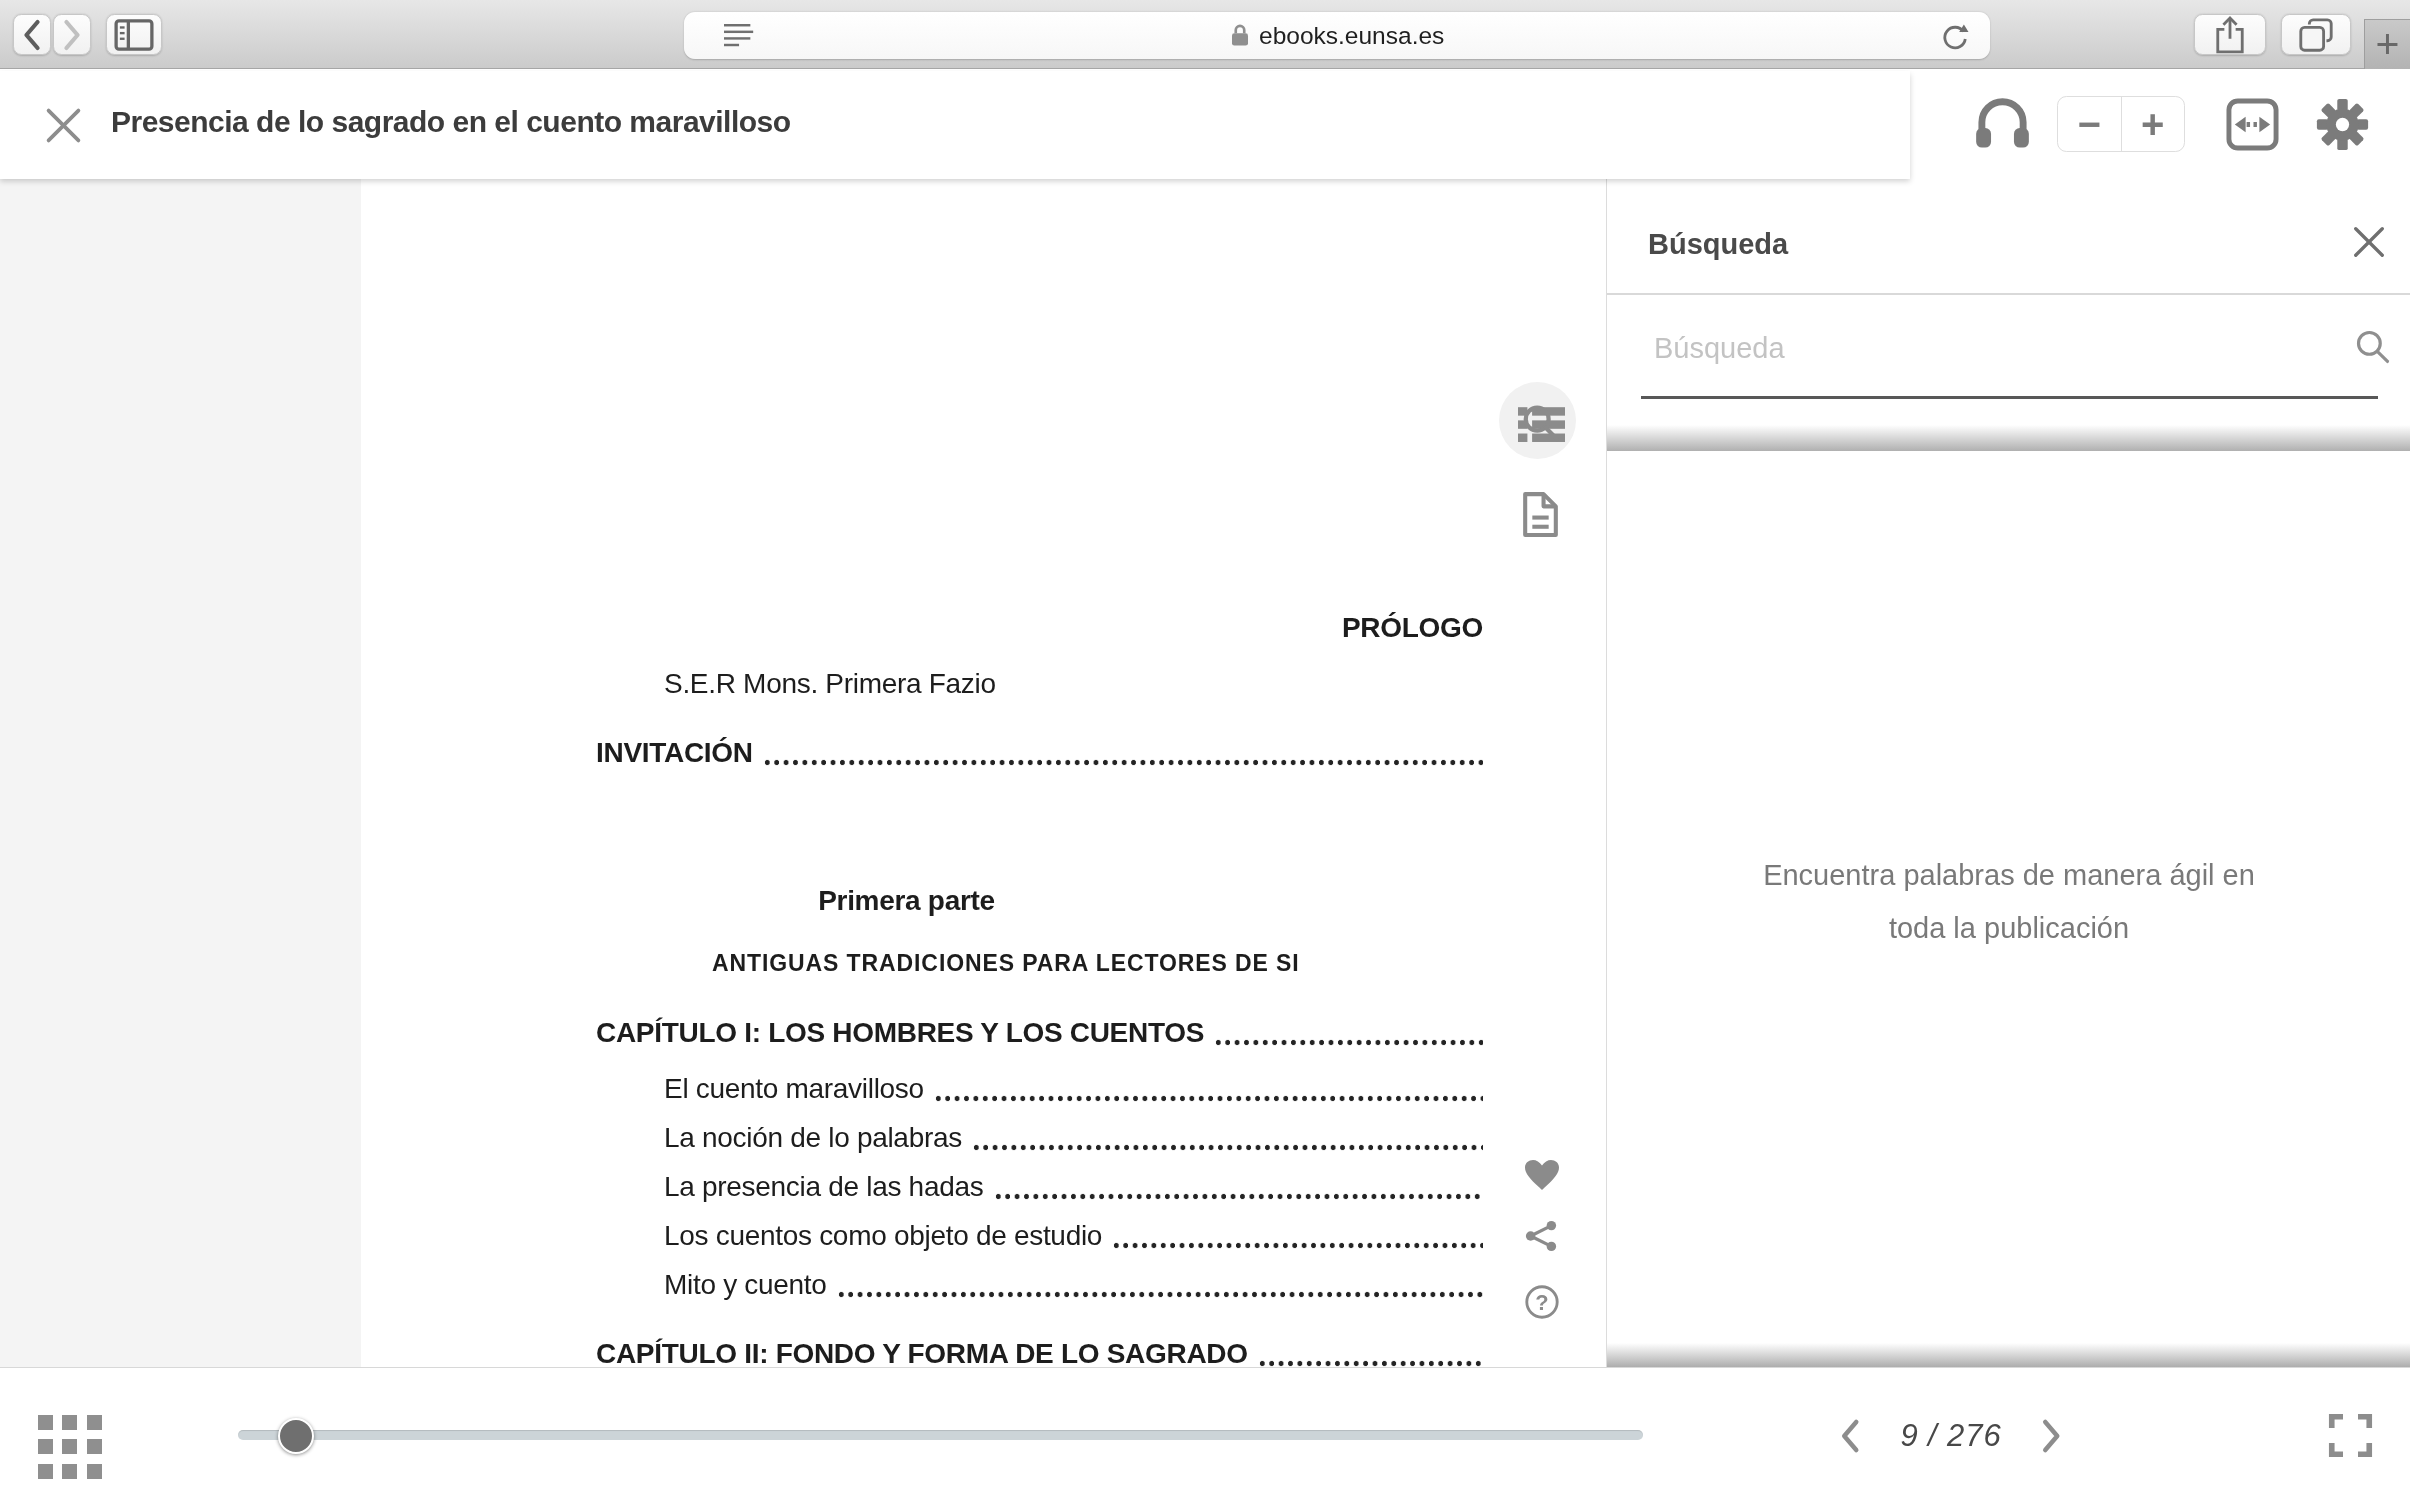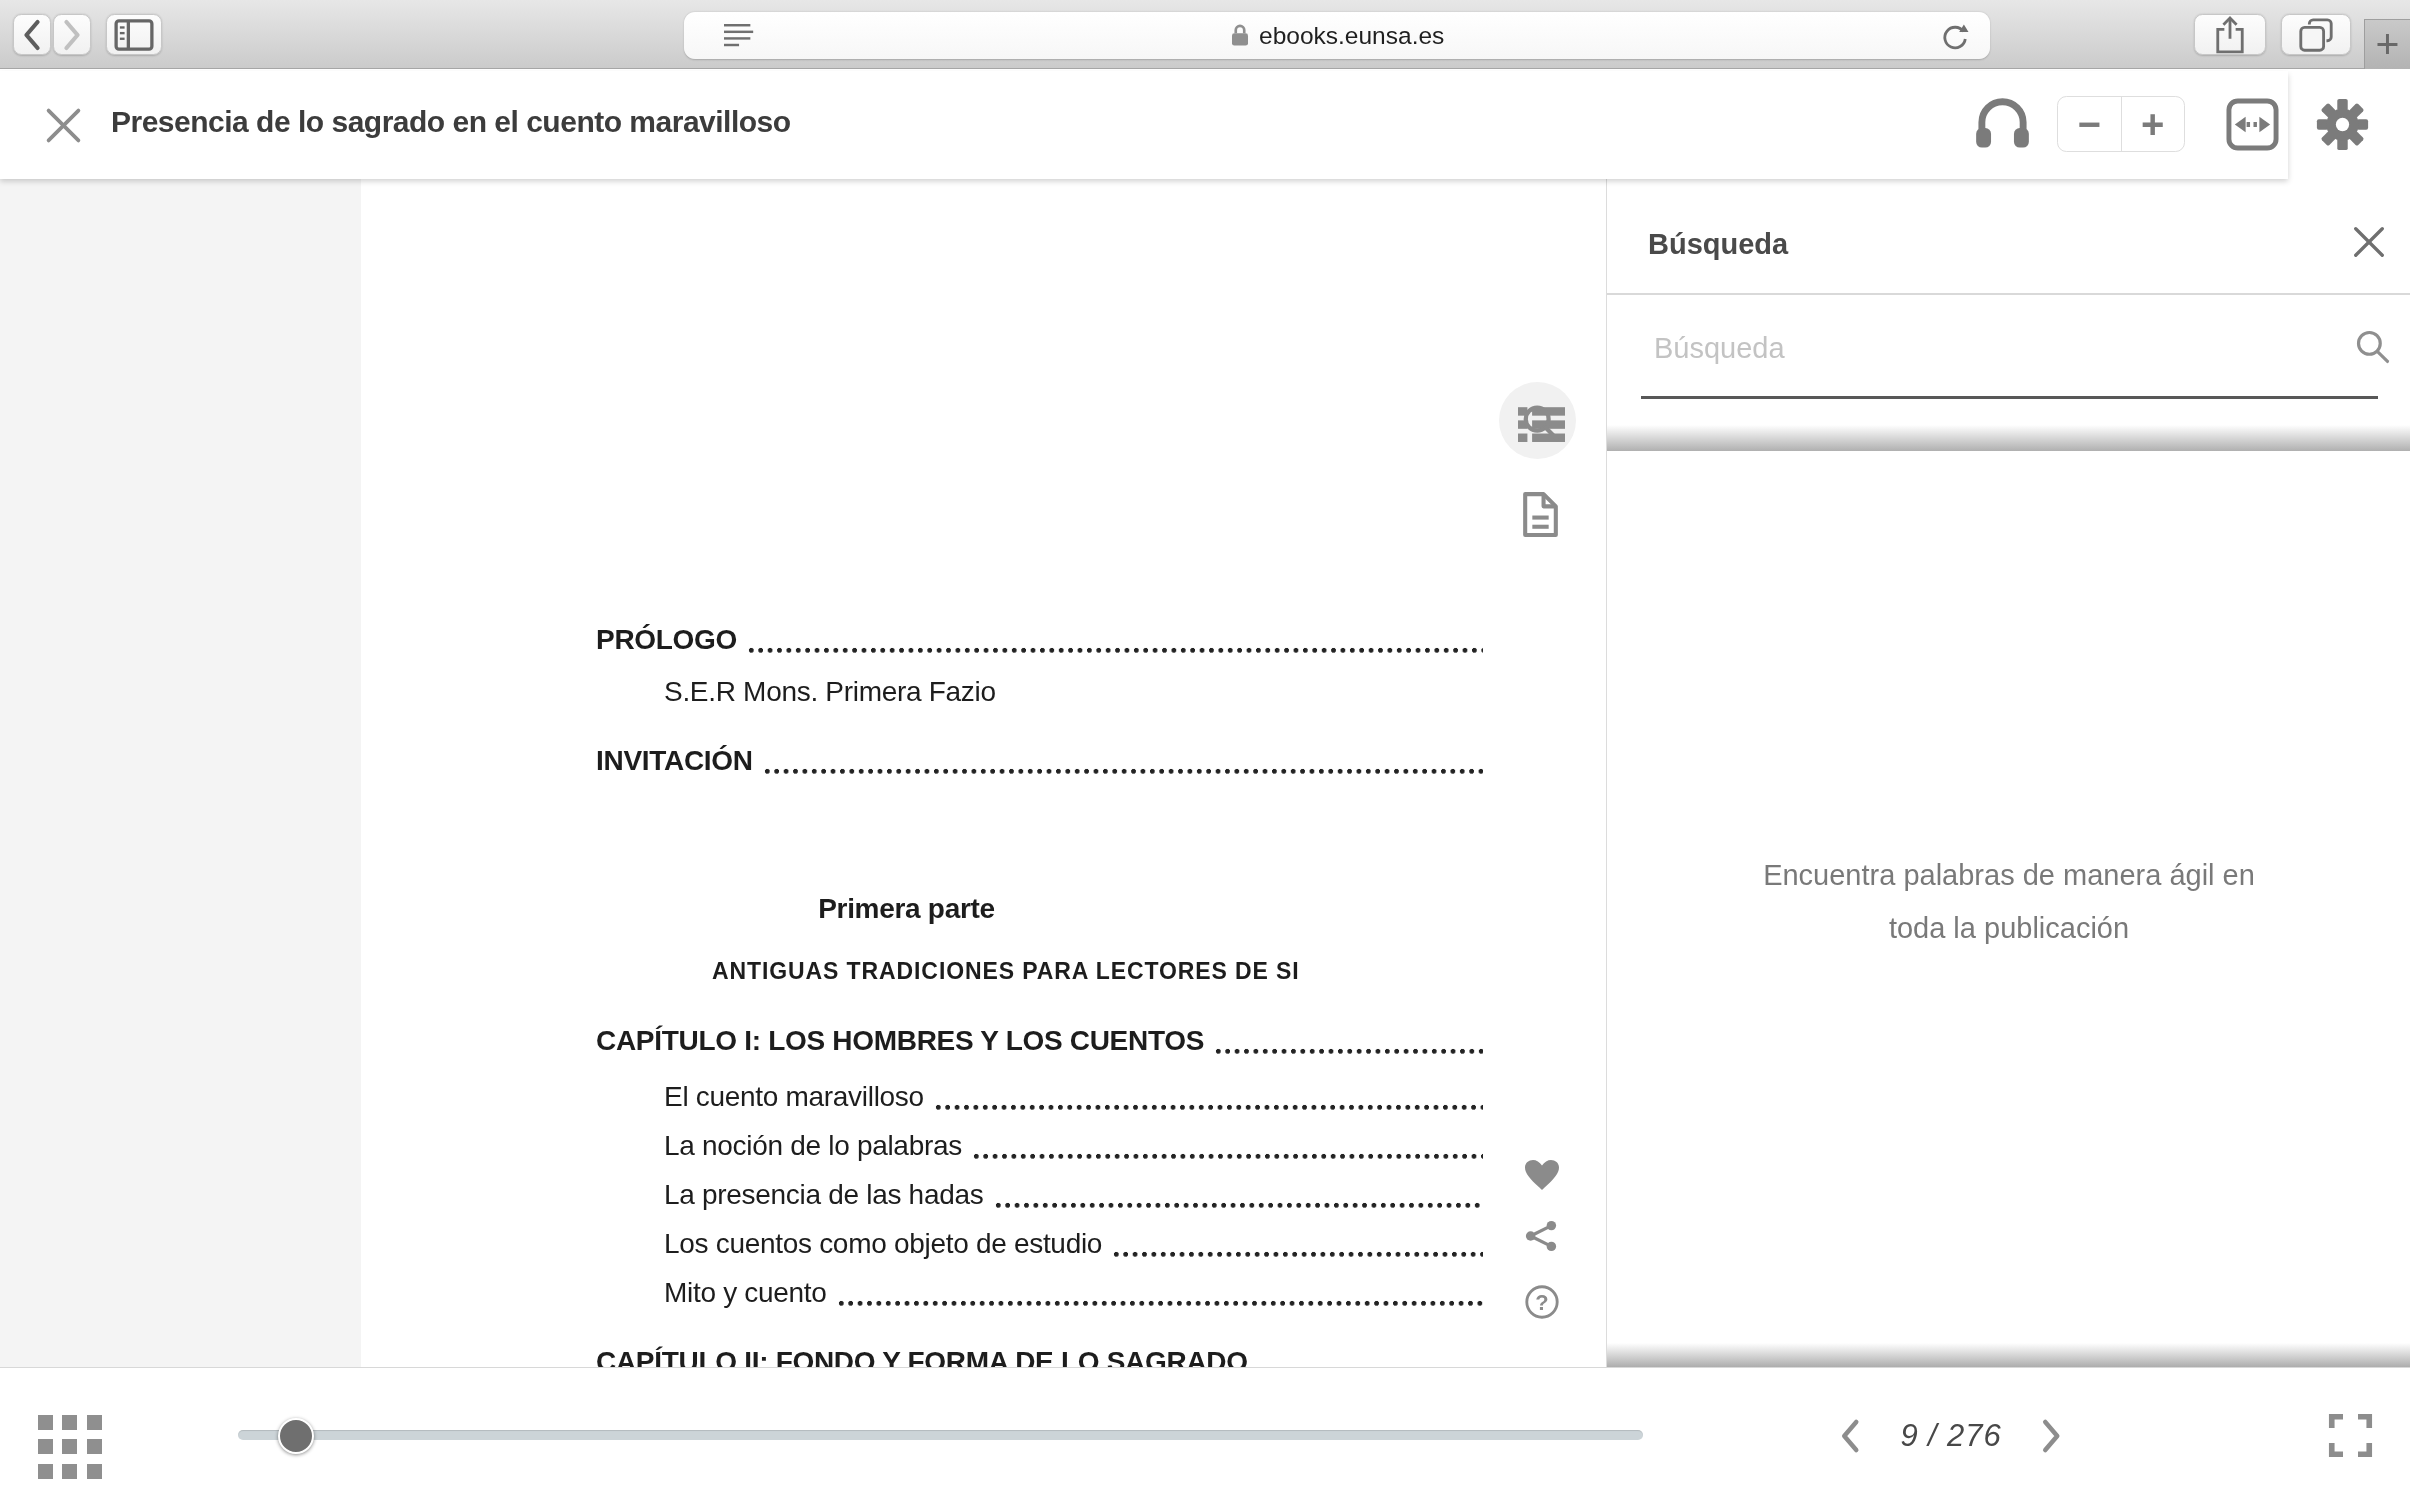--- a/index.html
+++ b/index.html
@@ -23,21 +23,21 @@
     display:flex; align-items:center; justify-content:center; font-size:41px; font-weight:300; color:#686868; }
   .urlbar { position:absolute; left:684px; top:12.2px; width:1306px; height:47px; border-radius:11.3px;
     background:linear-gradient(#ffffff,#f7f7f7); box-shadow:0 0.9px 1.9px rgba(0,0,0,.2);
     display:flex; align-items:center; }
   .urlbar .reader-lines { position:absolute; left:40px; top:12.2px; }
   .url-center { flex:1; display:flex; align-items:center; justify-content:center; gap:9.4px;
     font-size:24.5px; color:#1f1f1f; }
   .urlbar .reload { position:absolute; right:21px; top:10.4px; }
 
   
-  .reader-header { position:absolute; left:0; top:71px; width:2288px; height:108px; background:#fff;
+  .reader-header { position:absolute; left:0; top:71px; width:1910px; height:108px; background:#fff;
     box-shadow:0 2.8px 5.6px rgba(0,0,0,.18); z-index:5; }
   .close-x { position:absolute; left:43px; top:34px; }
   .reader-title { position:absolute; left:111px; top:34px; font-size:30px; font-weight:bold;
     color:#3c3c3c; letter-spacing:-0.5px; white-space:nowrap; }
   .hdr-ic { position:absolute; }
   .ic-headphones { left:1975px; top:24.5px; }
   .zoom-group { left:2057px; top:25.4px; width:128px; height:56px; border:1.9px solid #dedede;
     border-radius:9.4px; display:flex; background:#fff; }
   .zoom-cell { flex:1; display:flex; align-items:center; justify-content:center;
     font-size:40px; font-weight:bold; color:#7b7b7b; line-height:1; }
@@ -46,21 +46,21 @@
   .ic-gear { left:2315px; top:26px; }
 
   
   .content { position:absolute; left:0; top:179px; width:2411px; height:1188px; background:#fff; }
   .left-strip { position:absolute; left:0; top:0; width:361px; height:1188px; background:#f4f4f4; }
 
   
   .toc { position:absolute; left:596px; top:427px; width:887px; height:763px; overflow:hidden;
     color:#1d1d1d; letter-spacing:-0.3px; }
   .toc-row { display:flex; align-items:flex-end; font-size:28px; line-height:35px; margin-top:34px; }
-  .toc-row:first-child { margin-top:16px; }
+  .toc-row:first-child { margin-top:4px;flex-direction:column; }
   .toc-chapter { font-weight:bold; }
   .toc-author { padding-left:68px; margin-top:17px; }
   .toc-sub { padding-left:68px; margin-top:14px; }
   .toc-chapter + .toc-sub { margin-top:21px; }
   .toc-part-title { display:block; font-weight:bold; width:621px; text-align:center; margin-top:113px; }
   .toc-part-subtitle { display:block; font-weight:bold; padding-left:116px; margin-top:28px;
     white-space:nowrap; font-size:23px; letter-spacing:0.9px; }
   .toc-label { white-space:nowrap; }
   .dots { flex:1; height:6.6px; margin:0 0 3.8px 11.3px;
     background-image:radial-gradient(circle at 3.3px 3.3px, #232323 2.2px, transparent 2.7px);

